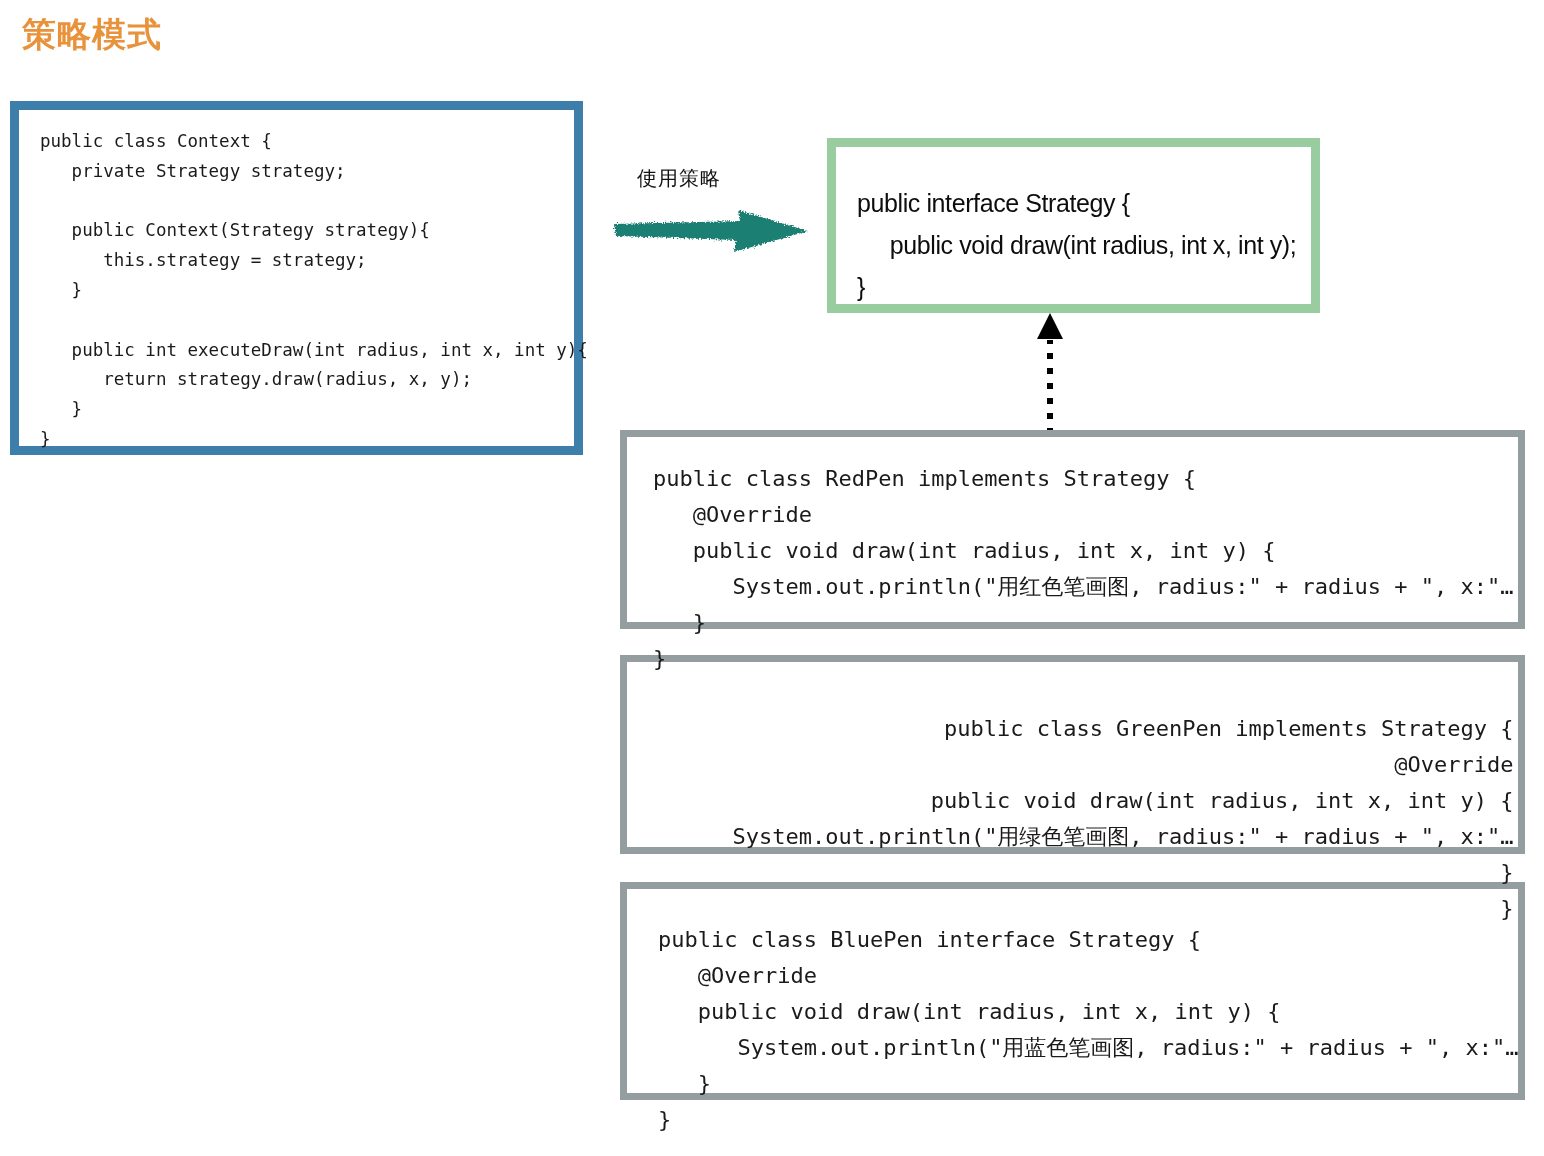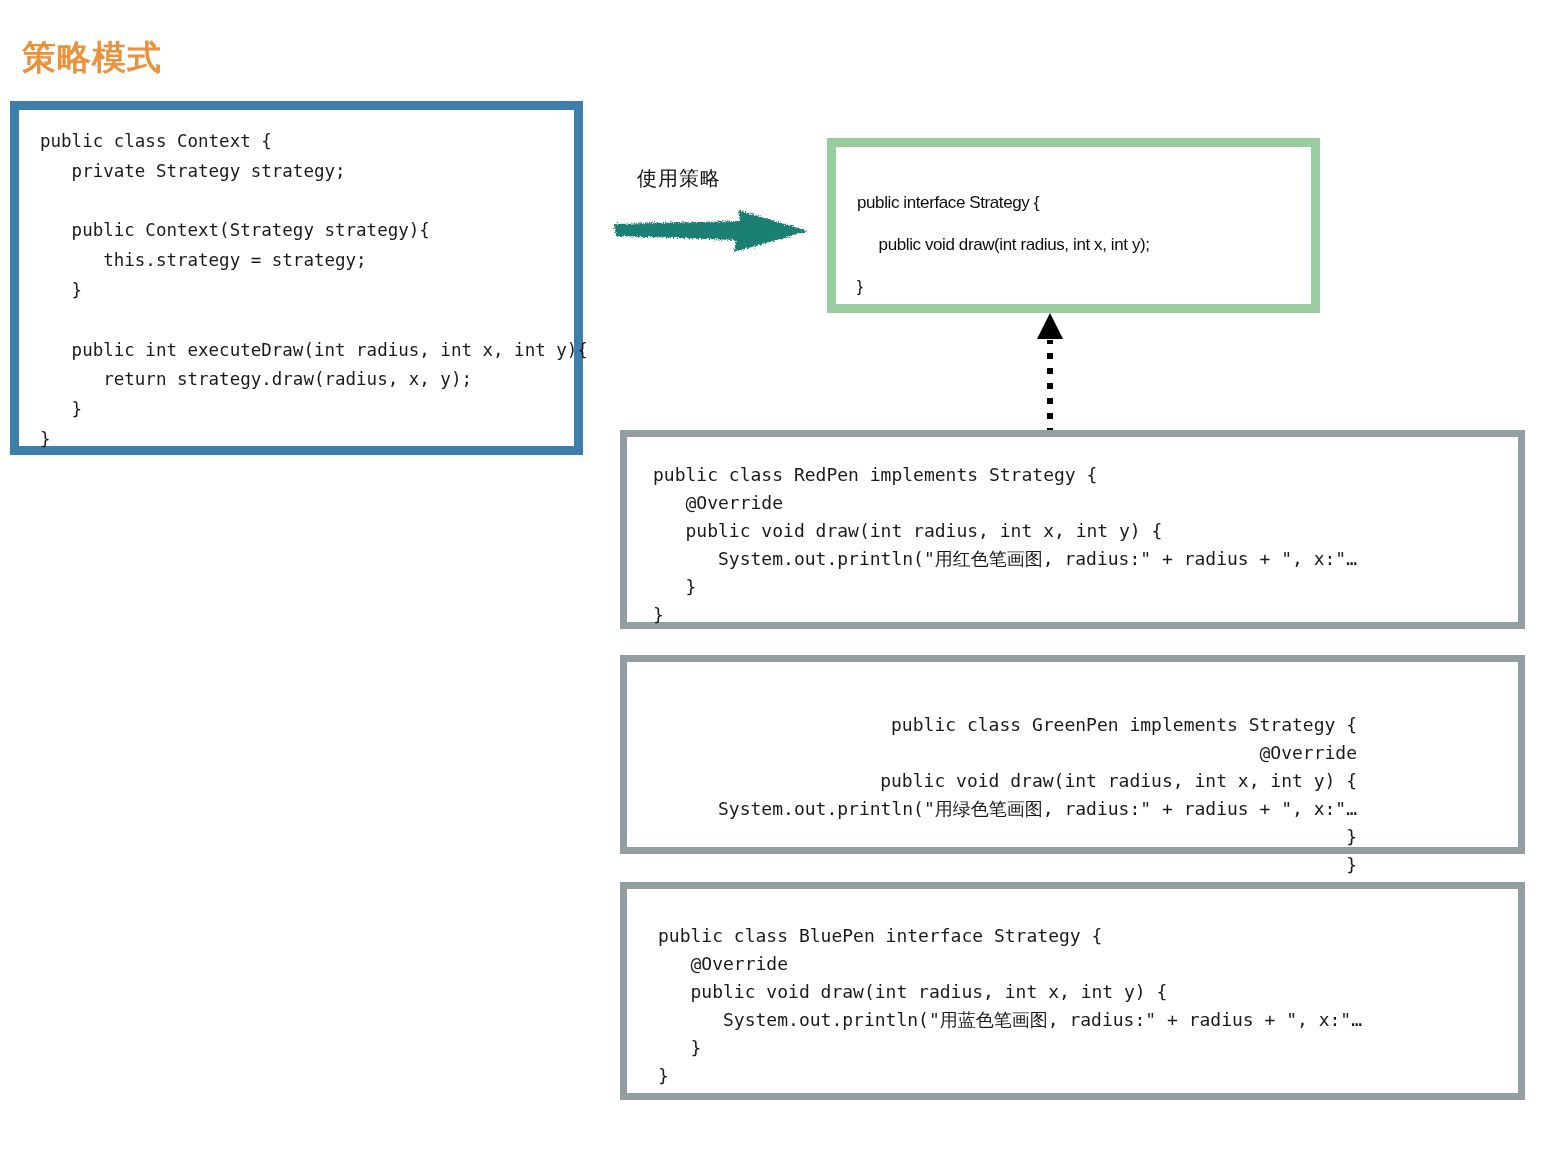--- a/index.html
+++ b/index.html
@@ -12,21 +12,21 @@
     height: 1156px;
     position: relative;
     overflow: hidden;
     font-family: "Liberation Sans", sans-serif;
   }
 
   
   #page-title {
     position: absolute;
     left: 22px;
-    top: 35px;
+    top: 12px;
     font-family: "DejaVu Sans", sans-serif;
     font-size: 34px;
     font-weight: 700;
     color: #E8933C;
     letter-spacing: 1px;
     white-space: nowrap;
   }
 
   
   .code-box {
@@ -66,41 +66,41 @@
     left: 827px;
     top: 138px;
     width: 493px;
     height: 175px;
     border: 9px solid #99CC9E;
   }
   #strategy-code {
     left: 845px;
     top: 170px;
     font-family: "Liberation Sans", sans-serif;
-    font-size: 17px;
+    font-size: 25px;
     line-height: 42px;
     letter-spacing: -0.4px;
     color: #0d0d0d;
     z-index: 5;
   }
 
   
   .pen-box {
     left: 620px;
     width: 905px;
     border: 7px solid #949EA0;
   }
   #redpen-box   { top: 430px; height: 199px; }
   #greenpen-box { top: 655px; height: 199px; }
   #bluepen-box  { top: 882px; height: 218px; }
 
   .pen-code {
     left: 641px;
-    font-size: 18px;
-    line-height: 28px;
+    font-size: 22px;
+    line-height: 36px;
     z-index: 5;
   }
   #redpen-code   { top: 449px; }
   #greenpen-code { top: 699px; text-align: right; }
   #bluepen-code  { top: 910px; left: 646px; }
 
   
   #use-arrow-wrap {
     position: absolute;
     left: 612px;

